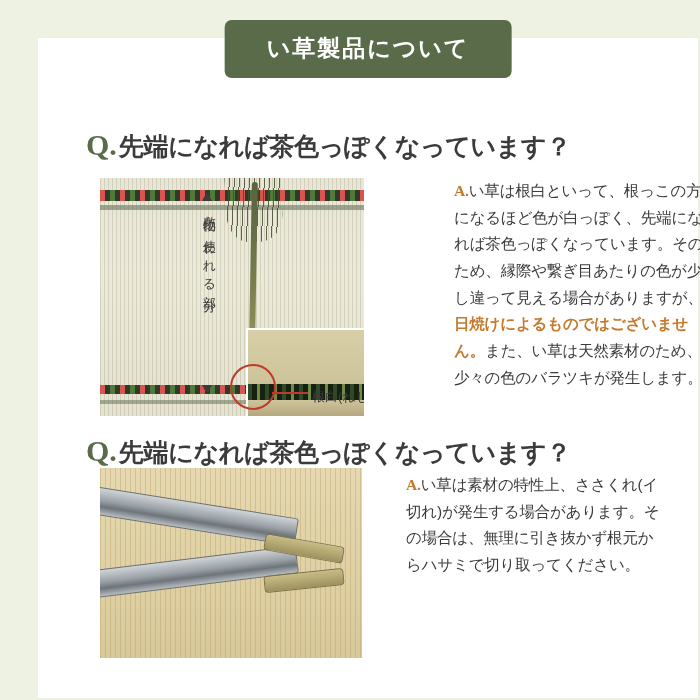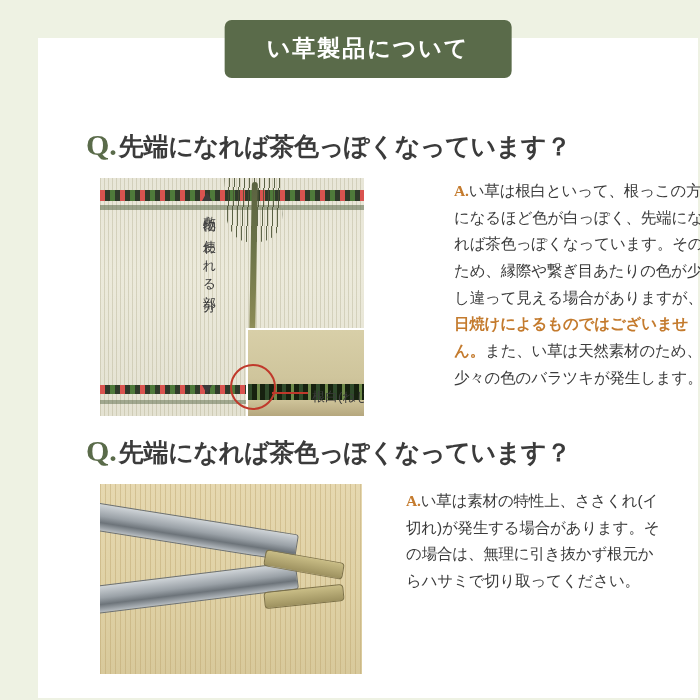--- a/index.html
+++ b/index.html
@@ -254,21 +254,21 @@
   }
   .hl {
     color: #c47b2e;
     font-weight: bold;
   }
   #a1b { left: 330px; top: 0px; width: 262px; margin-left: 48px; }
 
   
   #sec2 {
     position: absolute;
-    top: 446px;
+    top: 430px;
     left: 38px;
     width: 584px;
     height: 190px;
   }
   .fig2 {
     position: absolute;
     left: 24px;
     top: 0;
     width: 262px;
     height: 190px;

